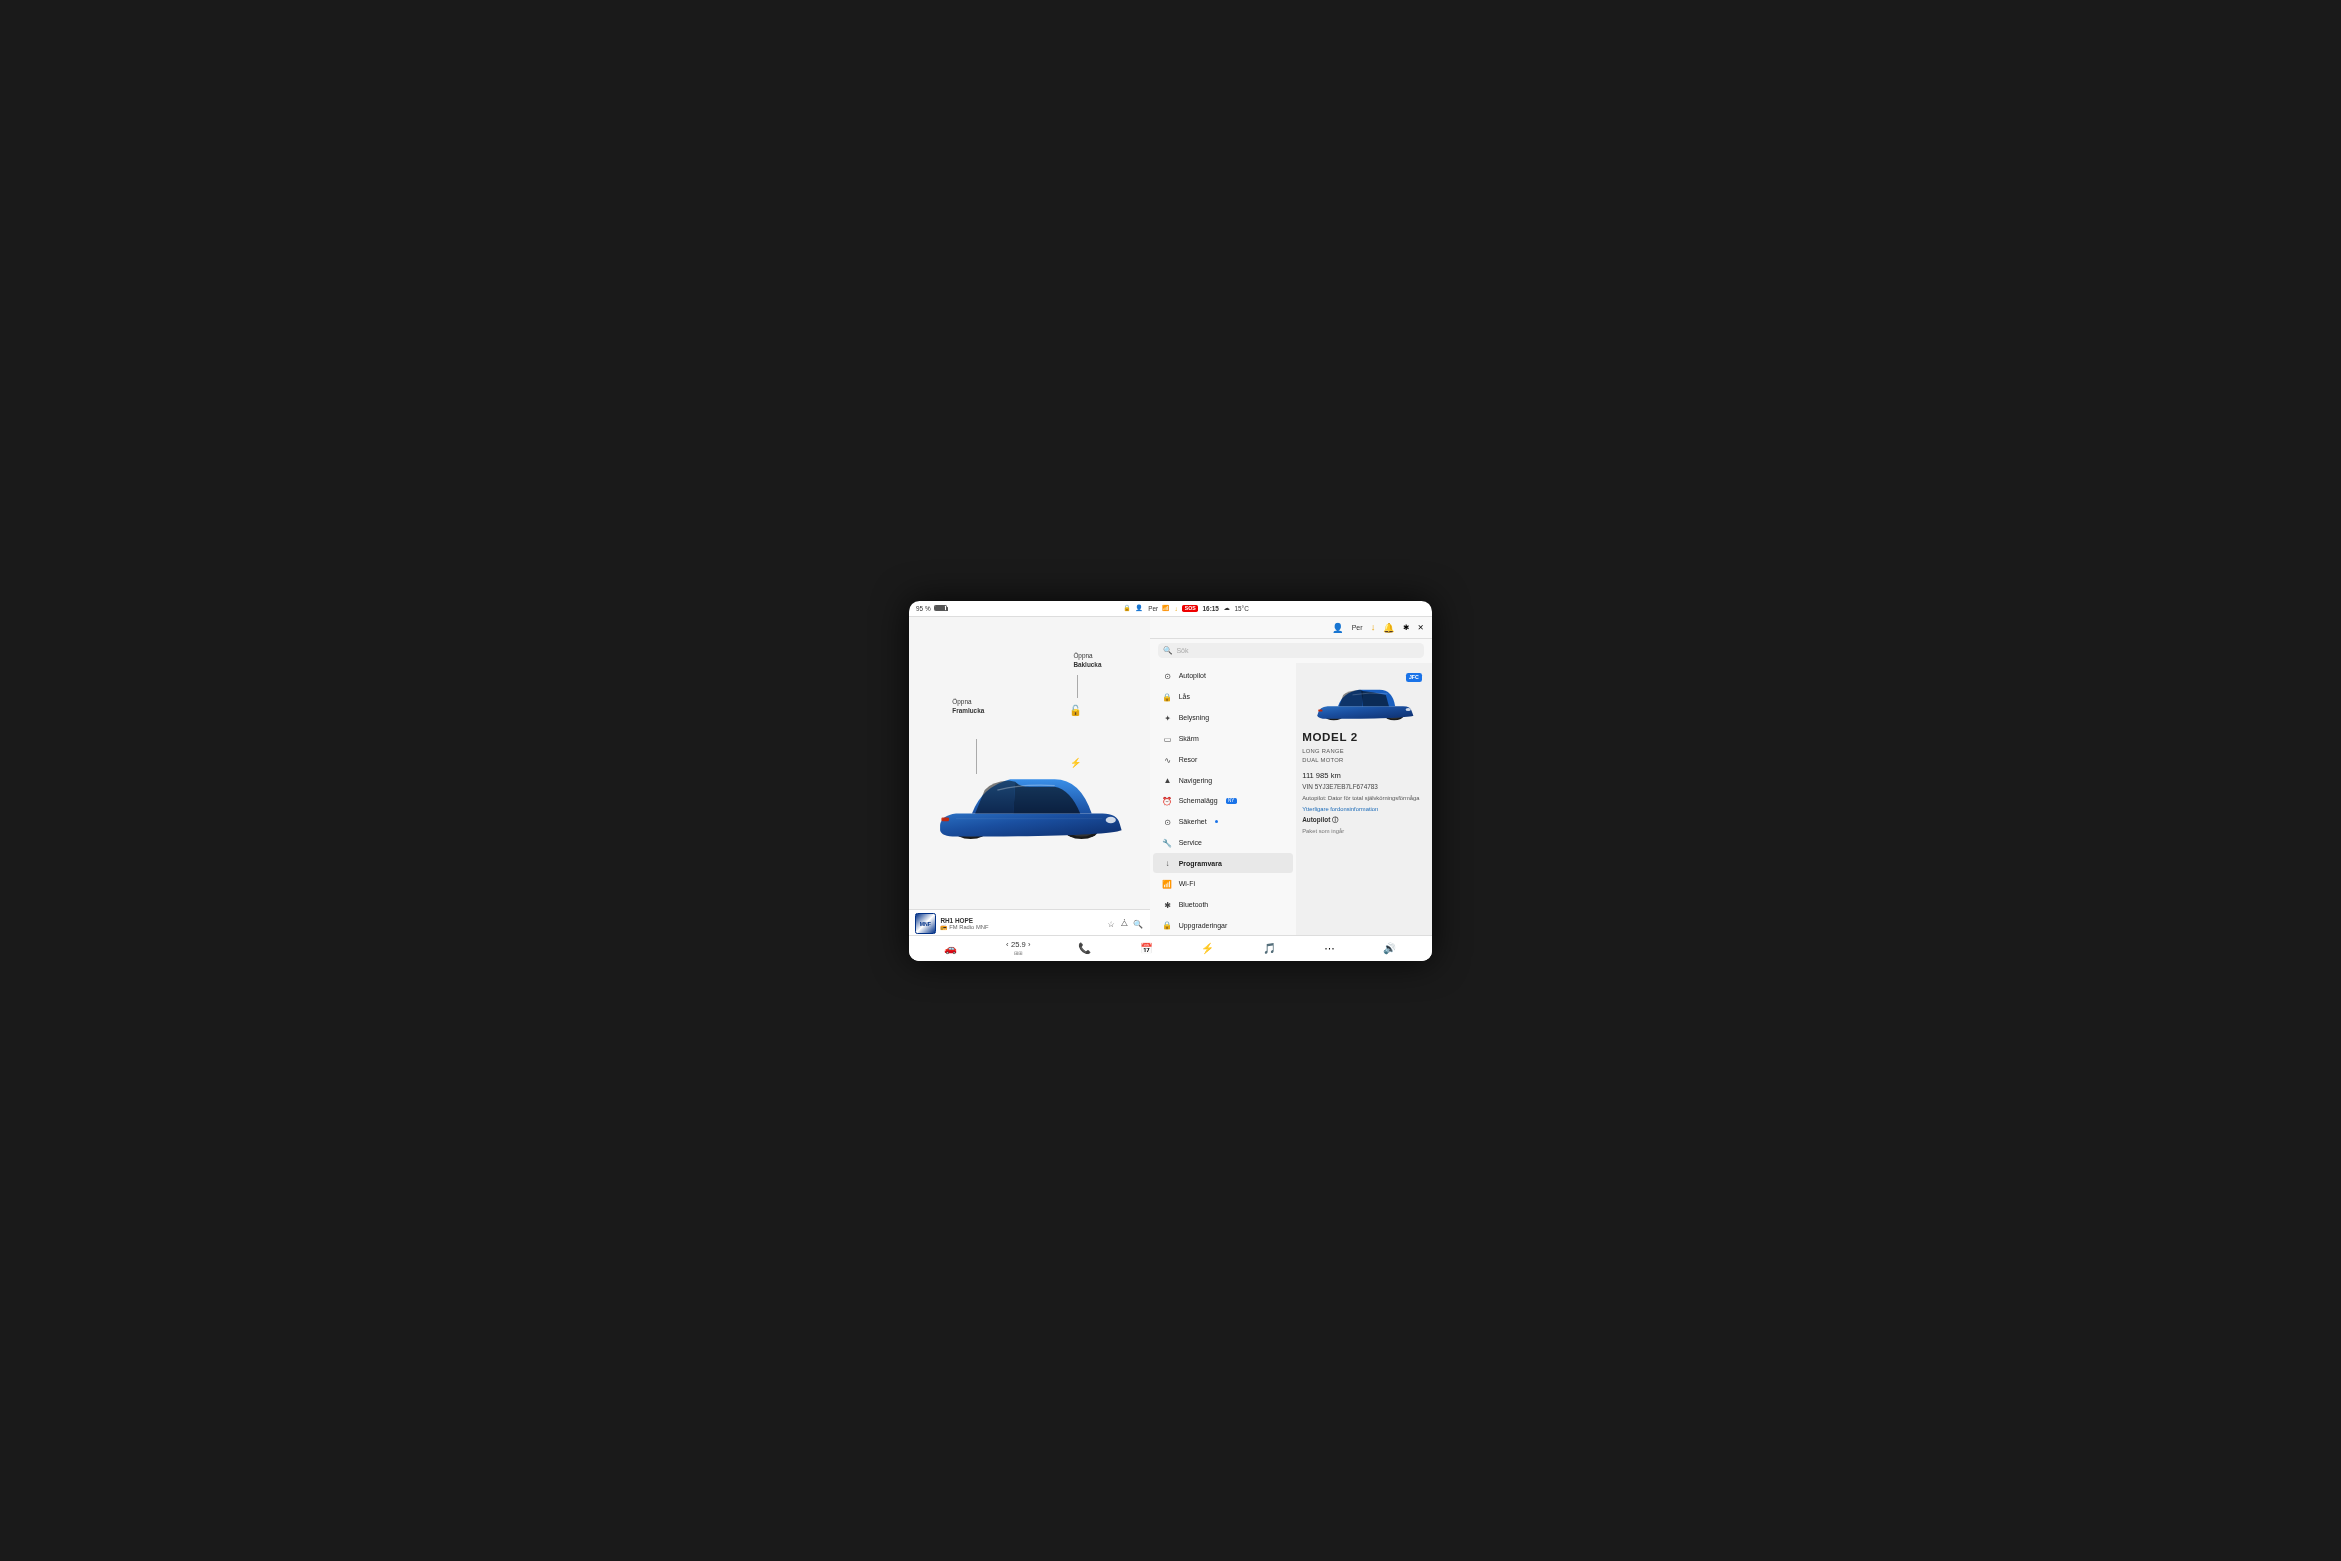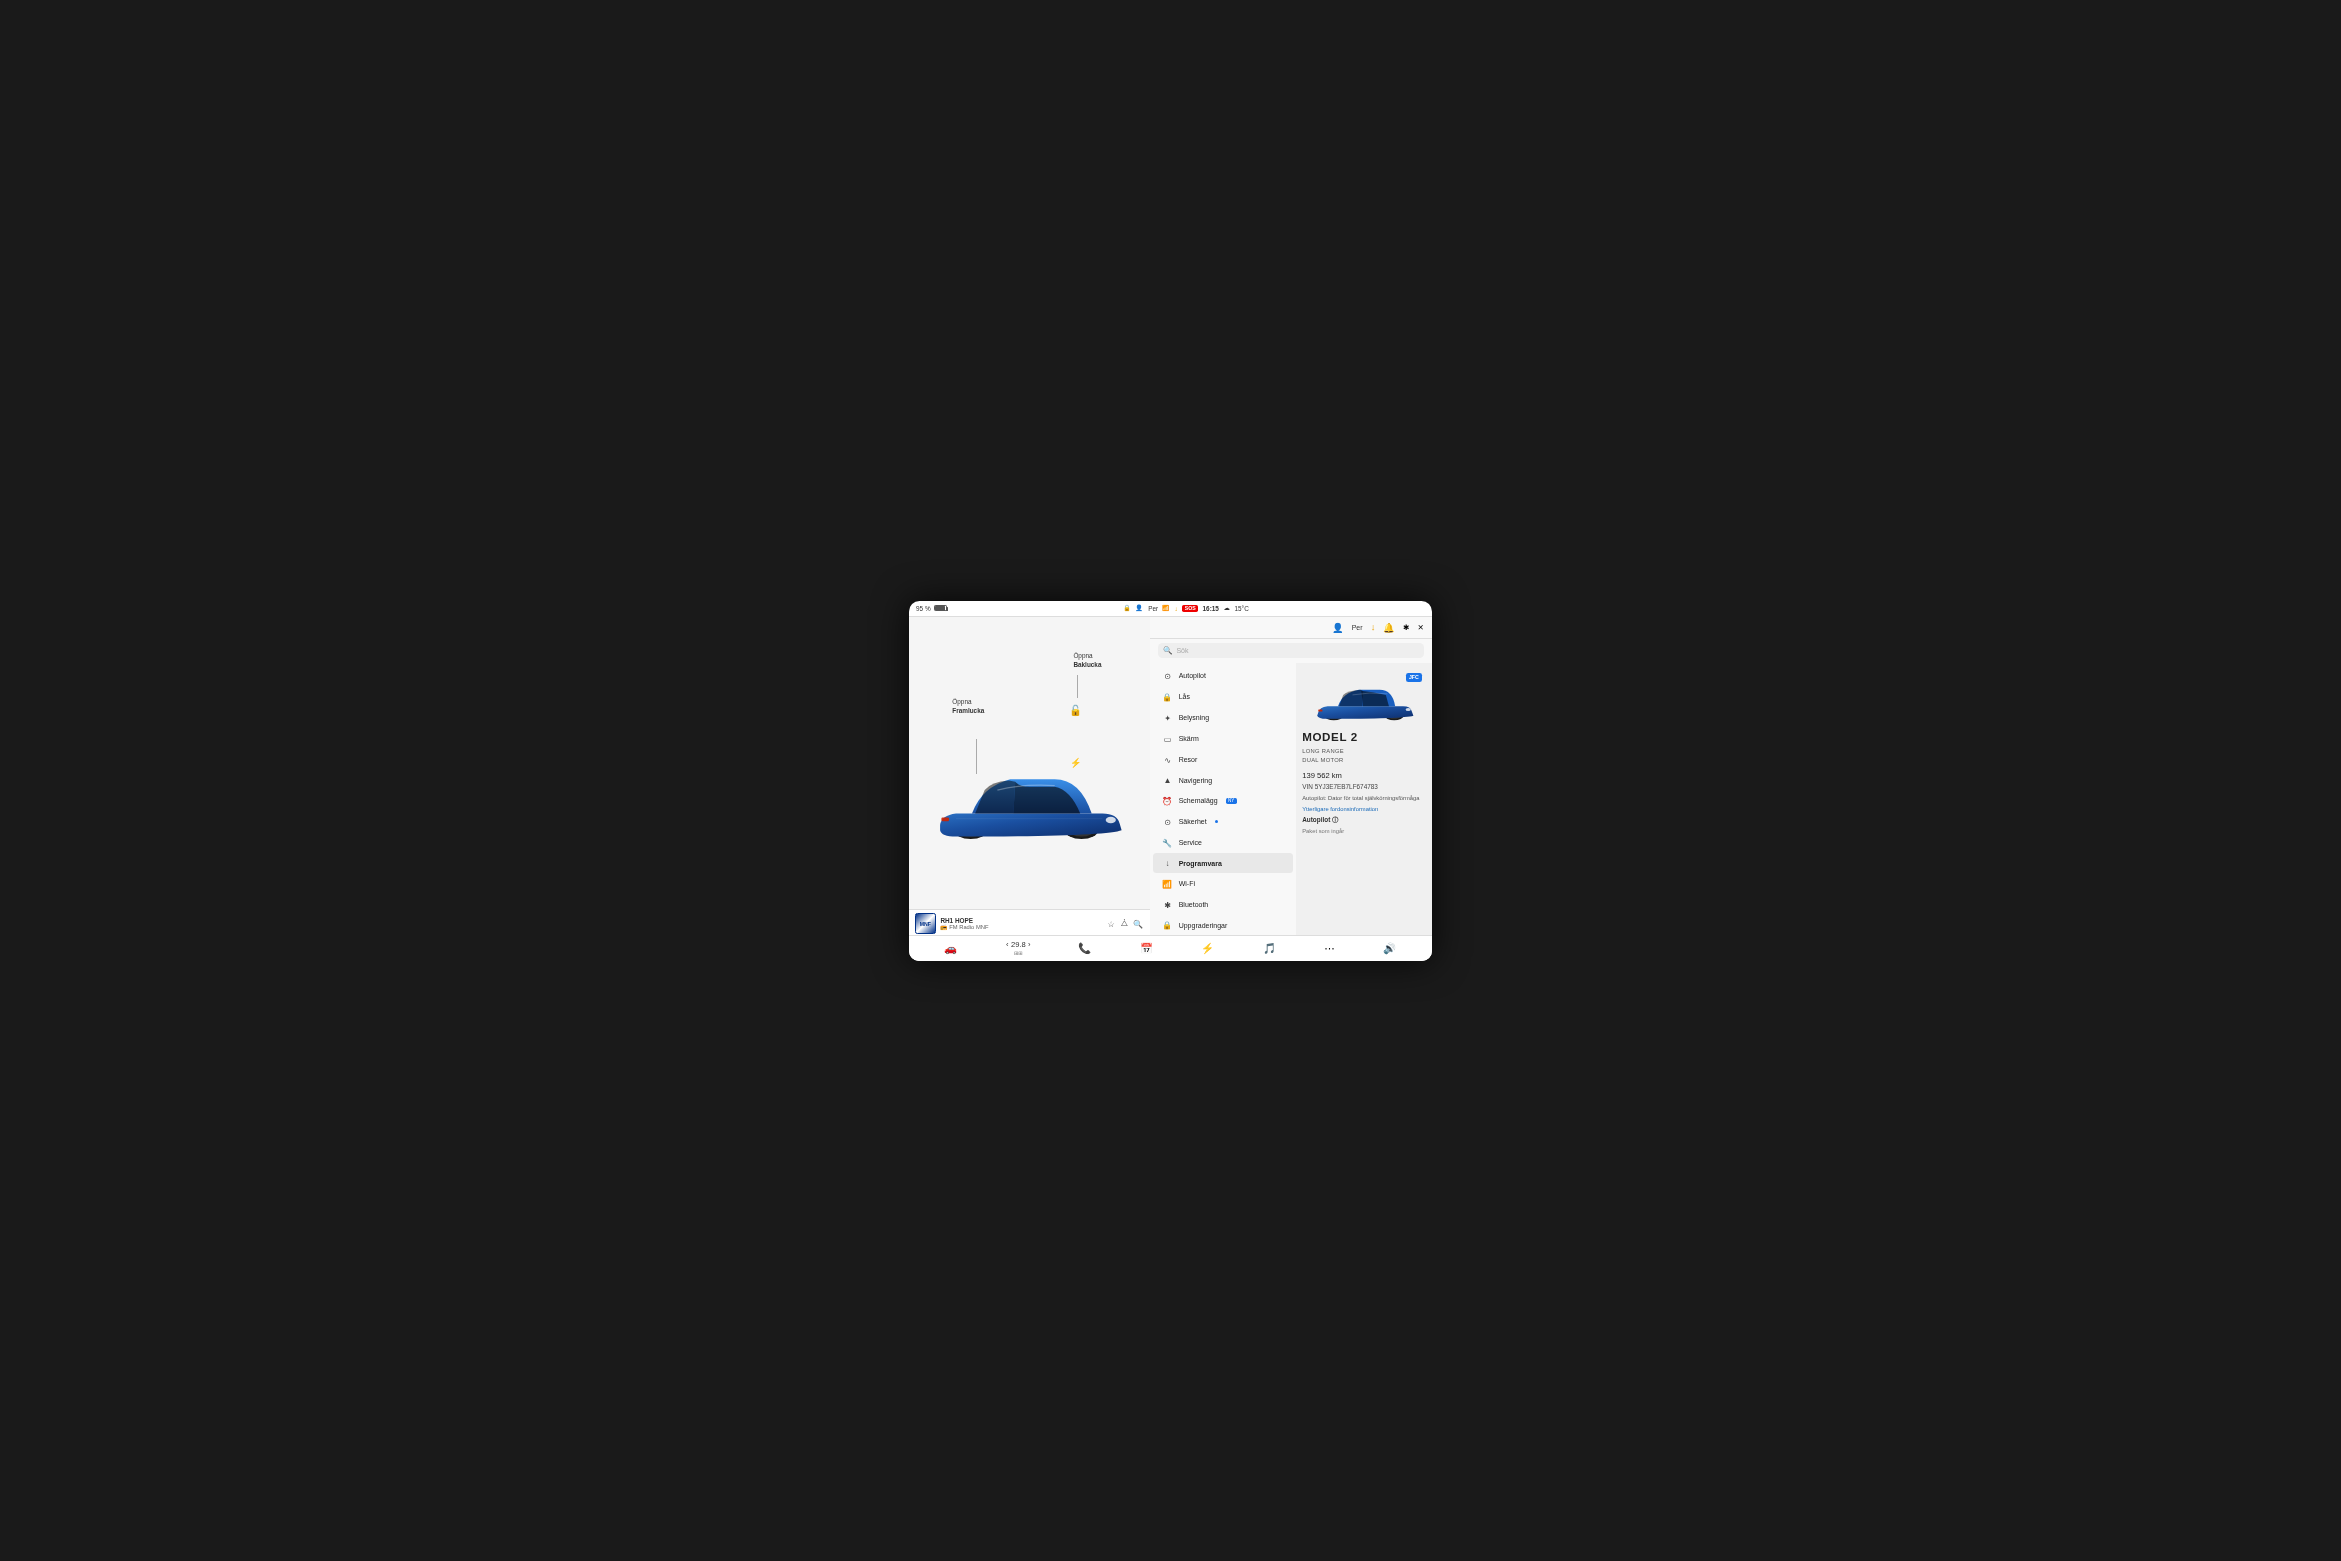--- a/index.html
+++ b/index.html
@@ -616,21 +616,21 @@
               <ellipse cx="195" cy="72" rx="5" ry="3" fill="#fff" opacity="0.8"></ellipse>
             </svg>
           </div>
 
           <div class="model-title">MODEL 2</div>
           <div class="model-sub">
             <div>LONG RANGE</div>
             <div>DUAL MOTOR</div>
           </div>
 
-          <div class="info-km">139 562 km</div>
+          <div class="info-km">111 985 km</div>
           <div class="info-vin">VIN 5YJ3E7EB7LF674783</div>
 
           <div class="info-autopilot">Autopilot: Dator för total självkörningsförmåga</div>
           <div class="info-link">Ytterligare fordonsinformation</div>
 
           <div class="info-section-title">
             <span>Autopilot ⓘ</span>
           </div>
           <div class="info-section-sub">Paket som ingår</div>
         </div>
@@ -638,21 +638,21 @@
       </div>
     </div>
   </div>
 
   <div class="taskbar">
     <div class="taskbar-item">
       <span class="taskbar-icon">🚗</span>
     </div>
     <div class="taskbar-item">
       <span class="taskbar-temp">
-        ‹ <span>29.8</span> ›
+        ‹ <span>25.9</span> ›
       </span>
       <span style="font-size:5.2px;color:#666;">⊞⊞</span>
     </div>
     <div class="taskbar-item">
       <span class="taskbar-icon" style="color:#4caf50;">📞</span>
     </div>
     <div class="taskbar-item">
       <span class="taskbar-icon">📅</span>
     </div>
     <div class="taskbar-item">

